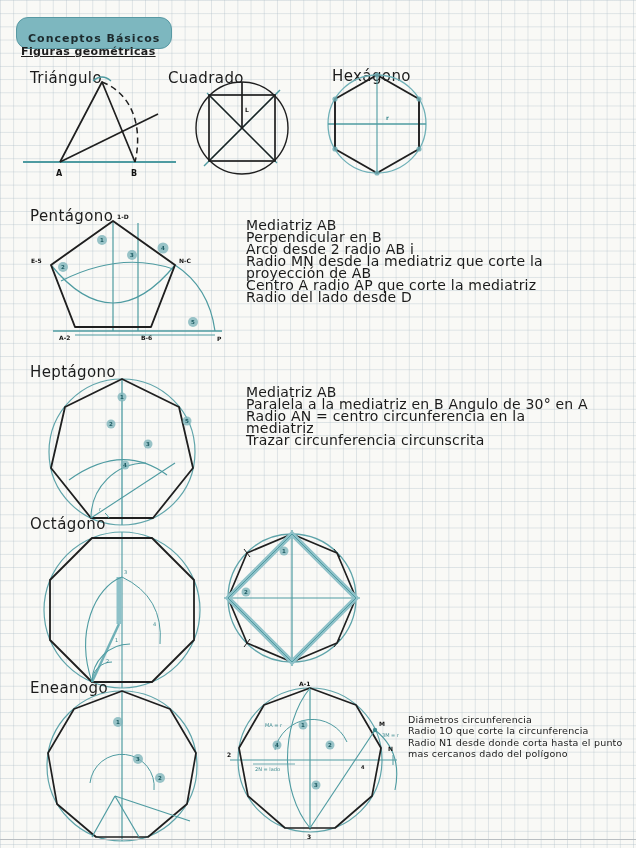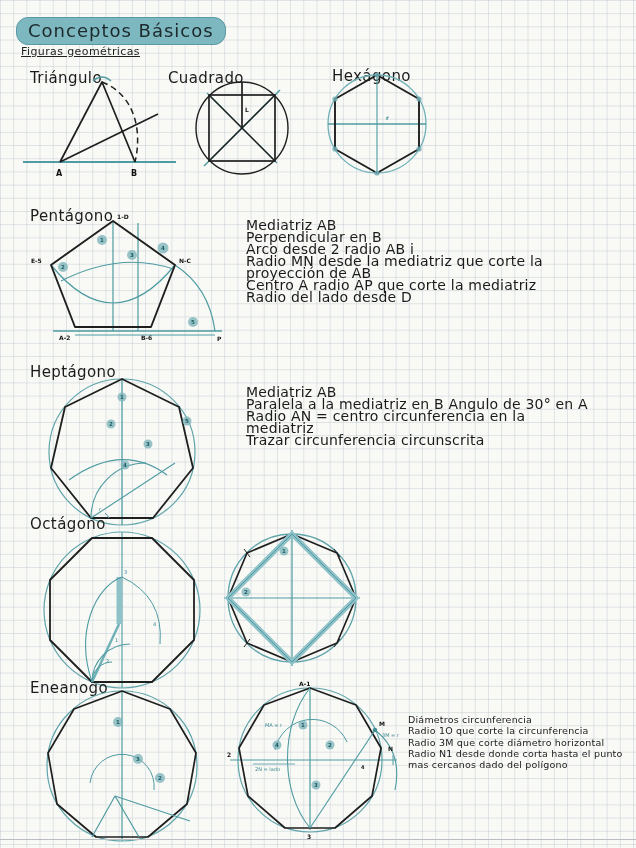--- a/index.html
+++ b/index.html
@@ -8,25 +8,25 @@
     font-family:"DejaVu Sans",sans-serif;color:#1f1f1f;
     background-color:#f9f9f6;
     background-image:
       linear-gradient(rgba(175,190,200,.38) 1px, transparent 1px),
       linear-gradient(90deg, rgba(175,190,200,.38) 1px, transparent 1px);
     background-size:13.2px 13.2px;
   }
   .abs{position:absolute;}
   .title-pill{
     display:inline-block;background:#7db7bf;border:1.5px solid #5899a3;
-    border-radius:12px;padding:2px 11px 3px;font-size:18px;font-weight:normal;
+    border-radius:12px;padding:14px 11px 3px;font-size:11px;font-weight:bold;
     letter-spacing:1px;color:#1c2a2d;
   }
   .subtitle{
-    font-size:11px;font-weight:normal;letter-spacing:.4px;
+    font-size:11px;font-weight:bold;letter-spacing:.4px;
     text-decoration:underline;color:#1f1f1f;
   }
   .fig-label{font-size:15px;letter-spacing:.4px;color:#1b1b1b;}
   .notes{font-size:14px;line-height:12px;letter-spacing:.2px;color:#1b1b1b;}
   .notes div{margin:0;}
   svg{overflow:visible;}
   svg text{font-family:"DejaVu Sans",sans-serif;}
   .vlabel{font-size:6px;font-weight:bold;fill:#111;}
   .tlabel{font-size:6px;fill:#3d8a90;}
   .dot-num{font-size:5.5px;font-weight:bold;fill:#1f5d64;text-anchor:middle;}
@@ -231,18 +231,17 @@
         <text class="dot-num" x="105" y="67.2">2</text>
       <circle cx="91" cy="105" r="4.5" fill="#7fb5bc" opacity=".8"></circle>
         <text class="dot-num" x="91" y="107.2">3</text>
       <circle cx="52" cy="65" r="4.5" fill="#7fb5bc" opacity=".8"></circle>
         <text class="dot-num" x="52" y="67.2">4</text>
     </g>
   </svg>
   <div class="abs notes" style="left:408px;top:714px;width:224px;font-size:9.5px;line-height:11.3px;">
     <div>Diámetros circunferencia</div>
     <div>Radio 1O que corte la circunferencia</div>
-    <div>Radio 3M que corte diámetro horizontal</div>
     <div>Radio N1 desde donde corta hasta el punto mas cercanos dado del polígono</div>
   </div>
 
   <div class="abs bottom-edge"></div>
 </div>
 
 </body></html>

